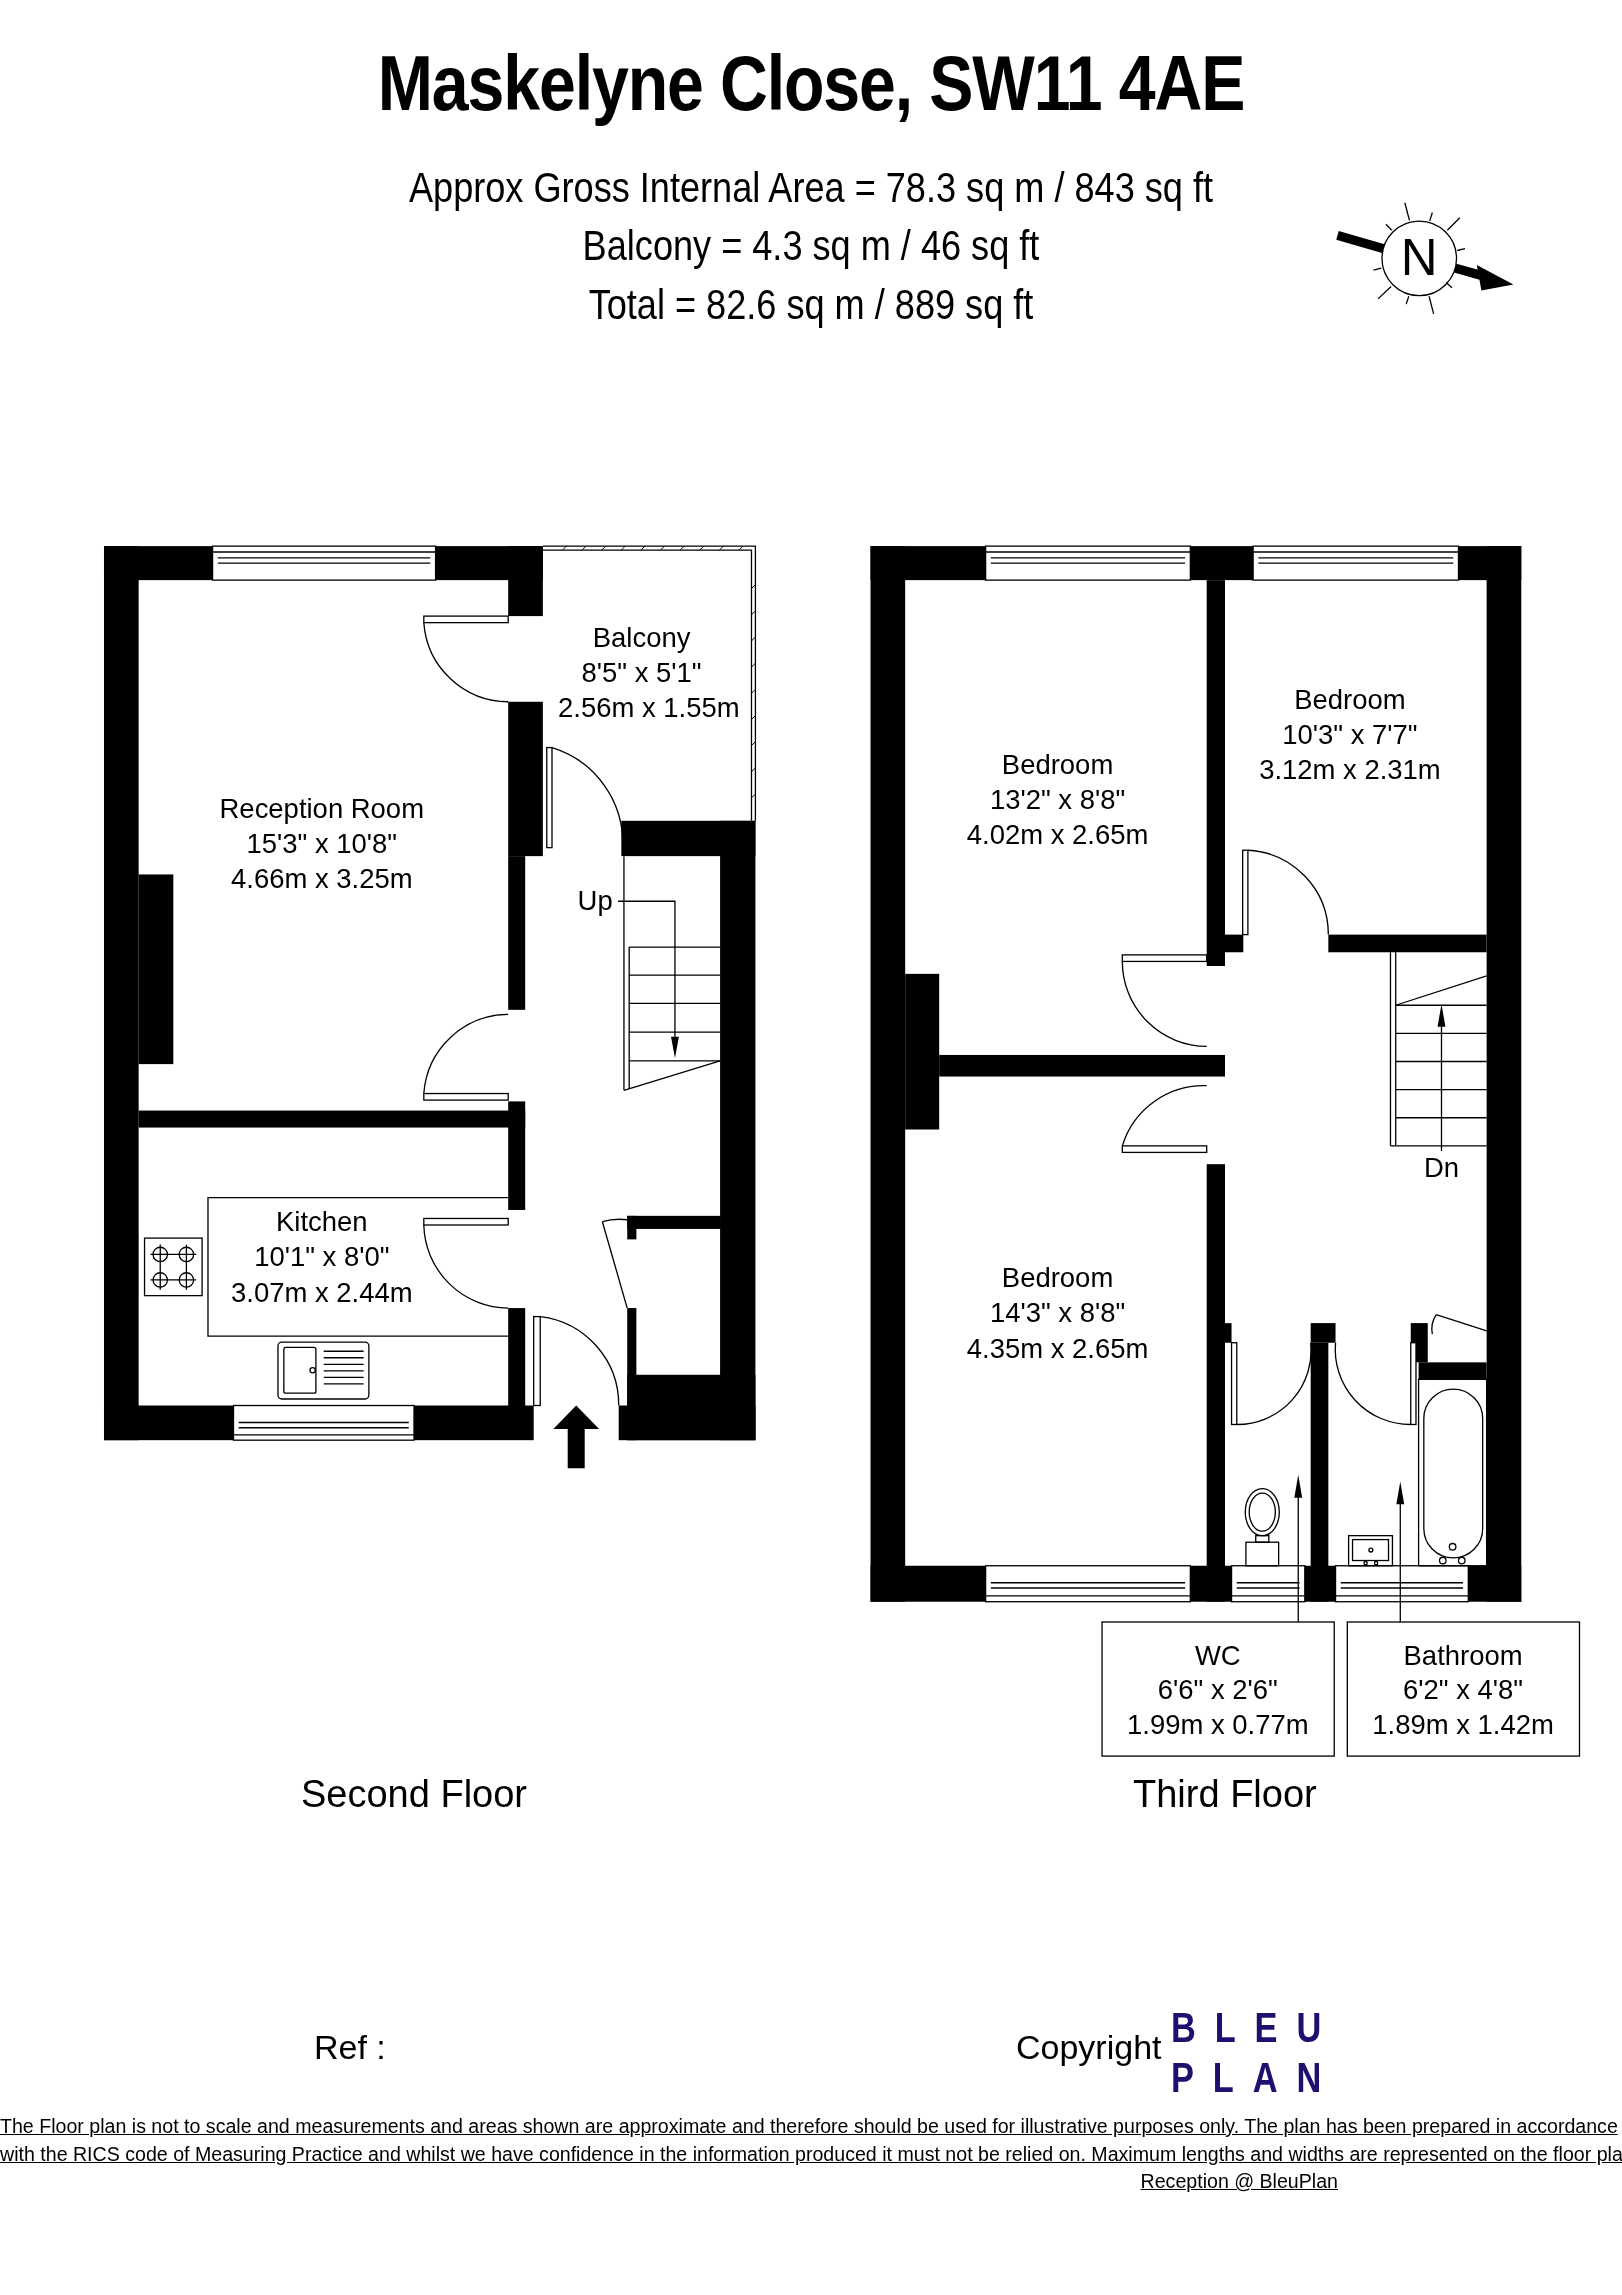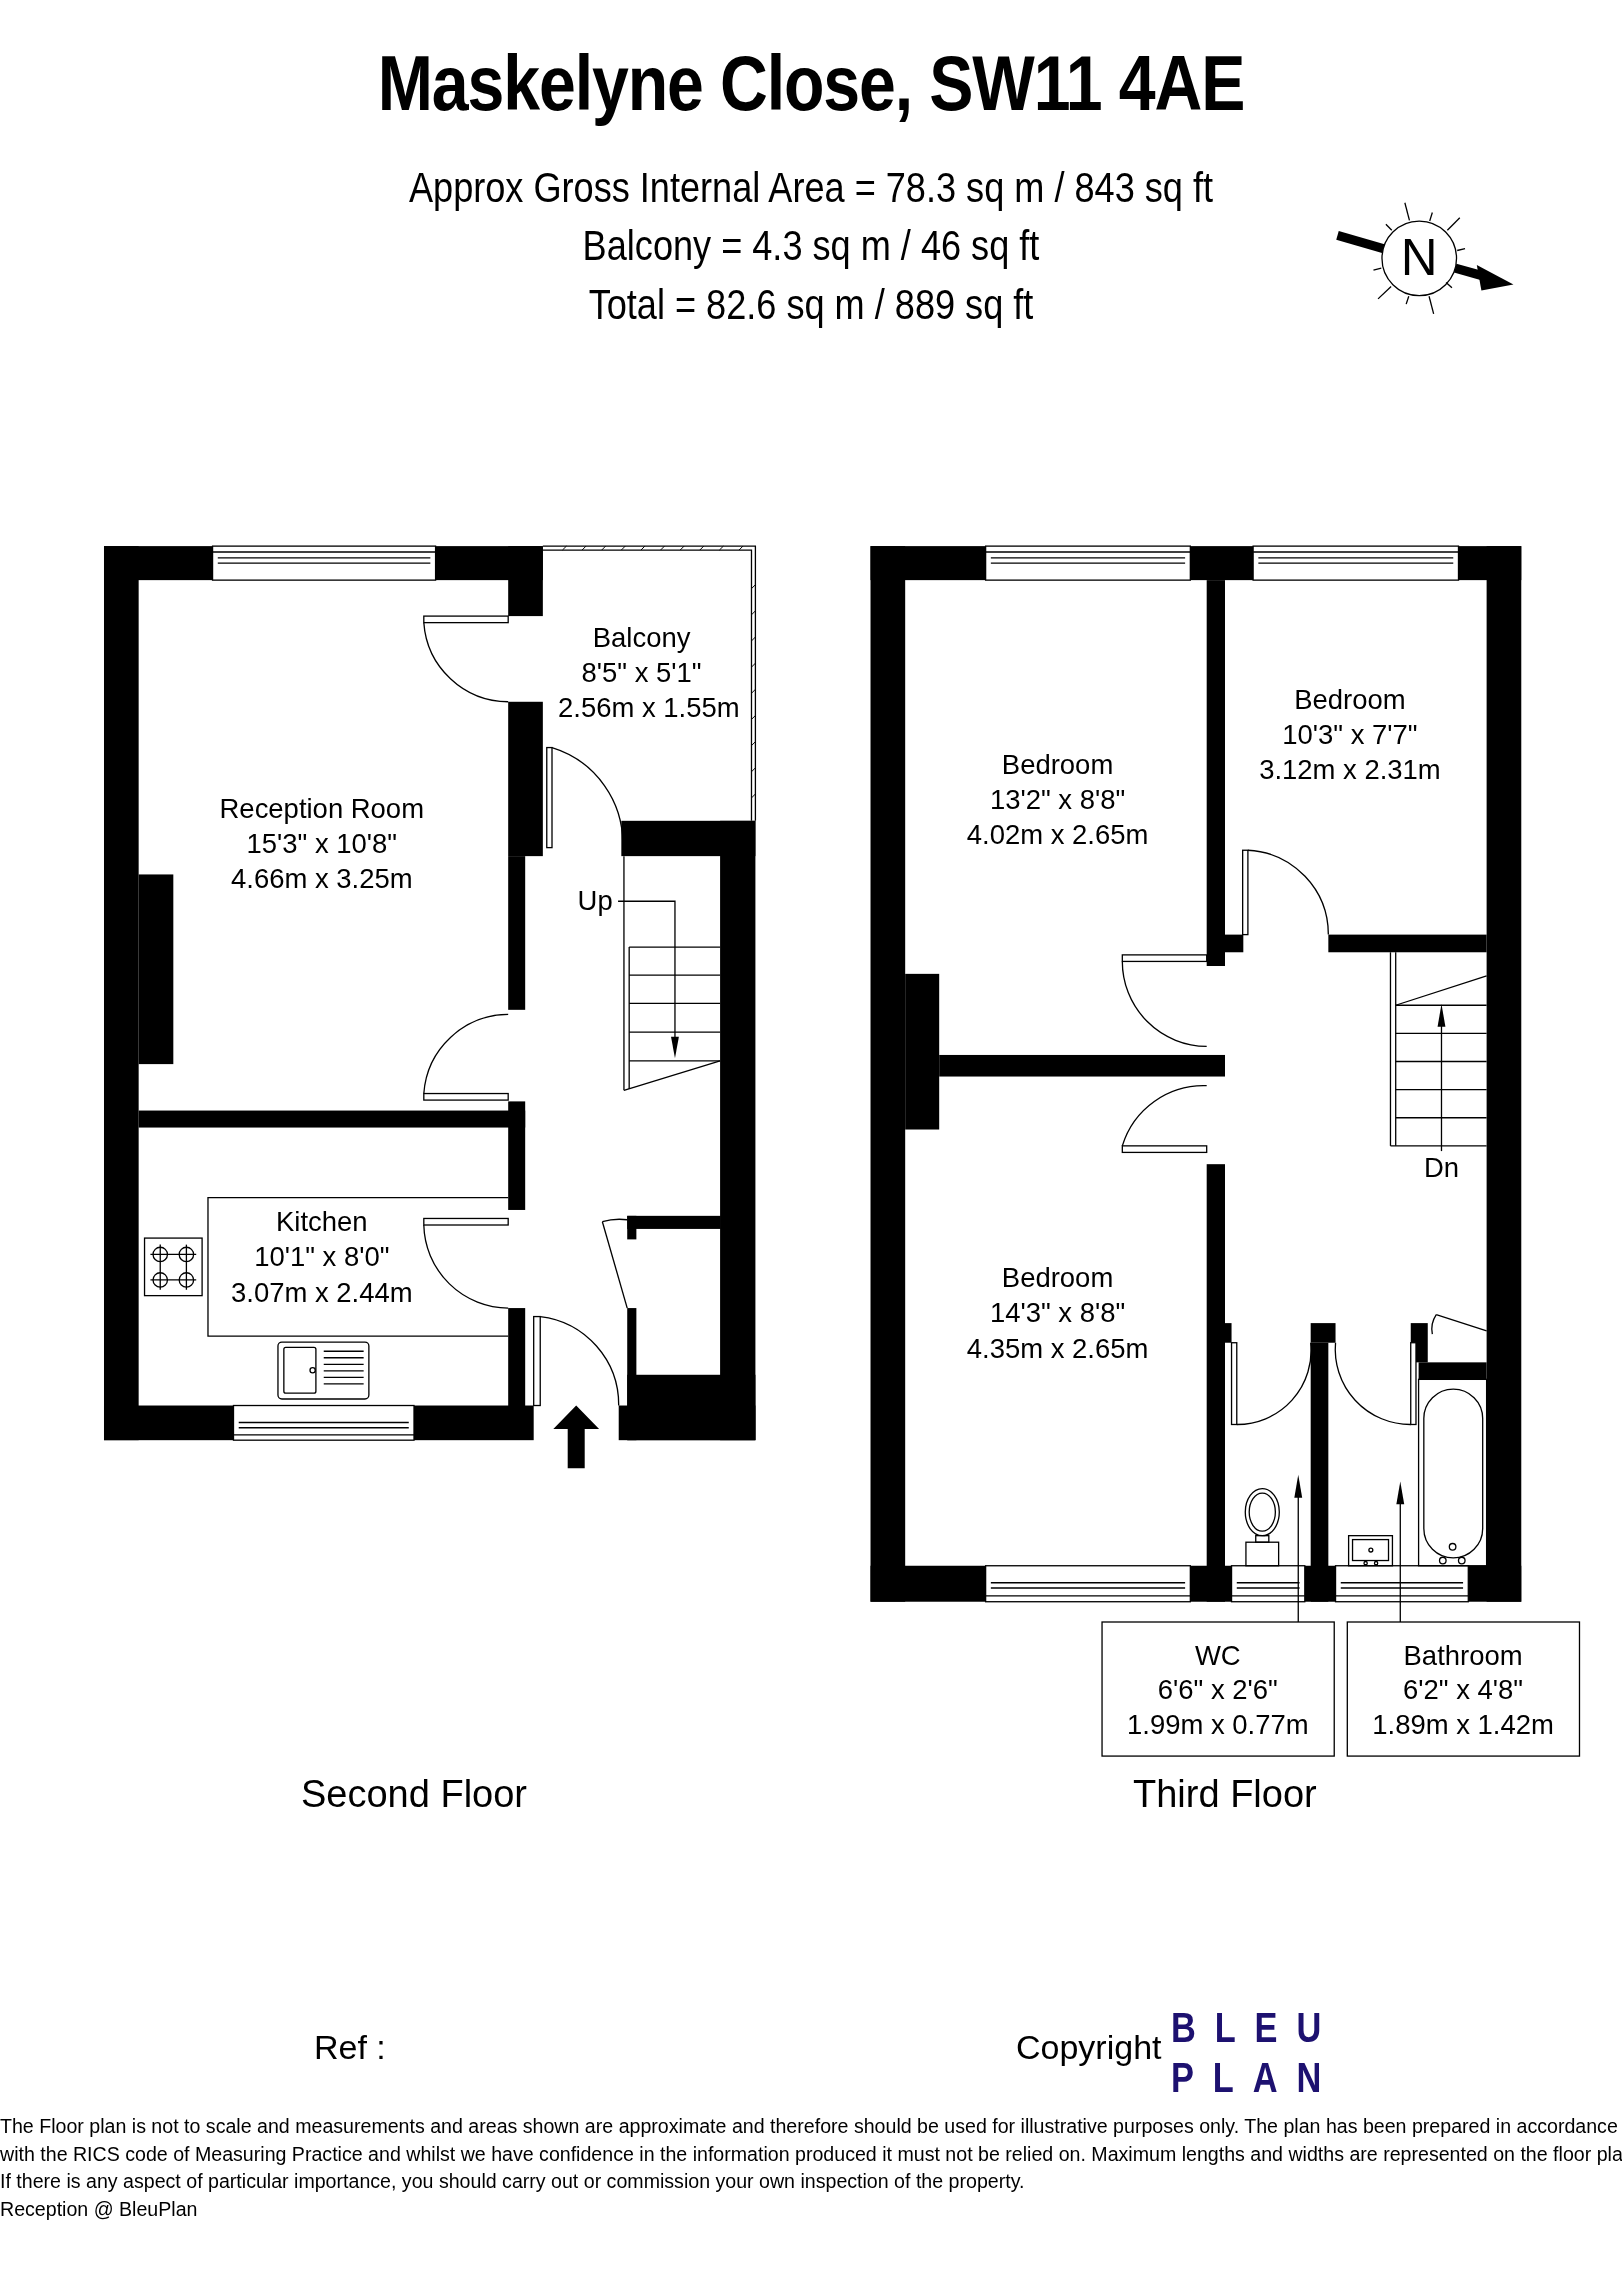--- a/index.html
+++ b/index.html
@@ -9,22 +9,22 @@
            font-size: 77px; font-weight: bold; letter-spacing: -1.3px; transform: scaleX(0.86); transform-origin: 811px 0; }
   .area-line { position: absolute; left: 0; width: 1622px; text-align: center;
                font-size: 42px; transform: scaleX(0.86); transform-origin: 811px 0; }
   .plan-svg { position: absolute; left: 0; top: 0; }
   .room-label { font-family: "Liberation Sans", "DejaVu Sans", sans-serif; font-size: 42px; text-anchor: middle; fill: #000; }
   .floor-label { position: absolute; font-size: 38px; text-align: center; }
   .ref-label { position: absolute; left: 314px; top: 2028px; font-size: 34px; }
   .copyright-label { position: absolute; left: 976px; top: 2028px; font-size: 34px; margin-left: 40px; }
   .logo { position: absolute; left: 1171px; top: 2002px; font-weight: bold; color: #1d1170;
           font-size: 43px; line-height: 50px; letter-spacing: 23.6px; transform: scaleX(0.8); transform-origin: 0 0; }
-  .disclaimer { position: absolute; left: 0; width: 1338px; top: 2113px; text-align: left;
-                font-size: 19.6px; line-height: 27.5px; }
+  .disclaimer { position: absolute; left: 0; width: 1338px; top: 2113px; text-align: right;
+                font-size: 19.6px; line-height: 27.5px; text-decoration: underline; }
   .disclaimer div { white-space: nowrap; }
 </style>
 </head>
 <body>
 
 <div class="title">Maskelyne Close, SW11 4AE</div>
 <div class="area-line" style="top:164px">Approx Gross Internal Area = 78.3 sq m / 843 sq ft</div>
 <div class="area-line" style="top:222px">Balcony = 4.3 sq m / 46 sq ft</div>
 <div class="area-line" style="top:281px">Total = 82.6 sq m / 889 sq ft</div>
 
@@ -360,16 +360,15 @@
 
 <div class="ref-label">Ref  :</div>
 <div class="copyright-label">Copyright</div>
 <div class="logo">
   <div>BLEU</div>
   <div>PLAN</div>
 </div>
 <div class="disclaimer">
   <div>The Floor plan is not to scale and measurements and areas shown are approximate and therefore should be used for illustrative purposes only. The plan has been prepared in accordance</div>
   <div>with the RICS code of Measuring Practice and whilst we have confidence in the information produced it must not be relied on. Maximum lengths and widths are represented on the floor plan.</div>
-  <div>If there is any aspect of particular importance, you should carry out or commission your own inspection of the property.</div>
   <div>Reception @ BleuPlan</div>
 </div>
 
 
 </body></html>

